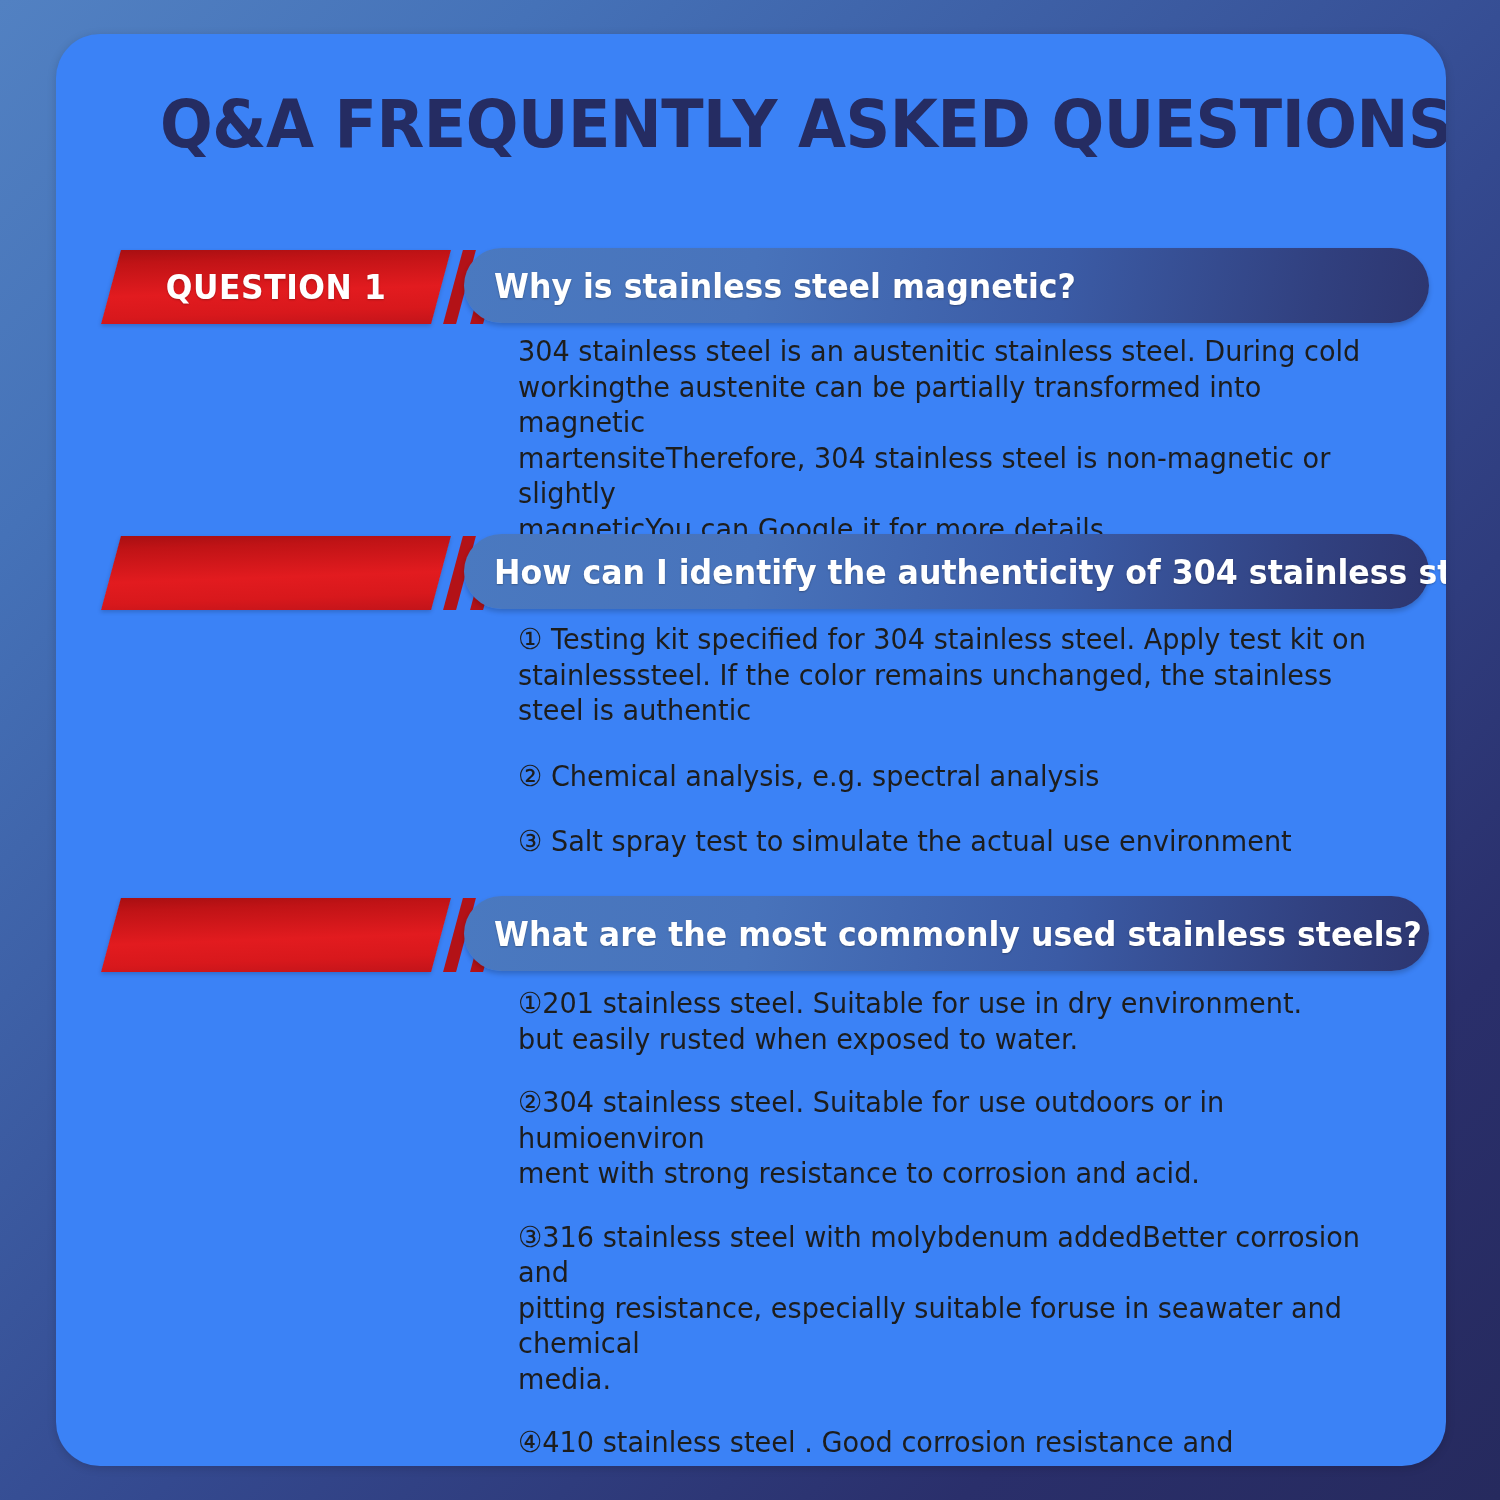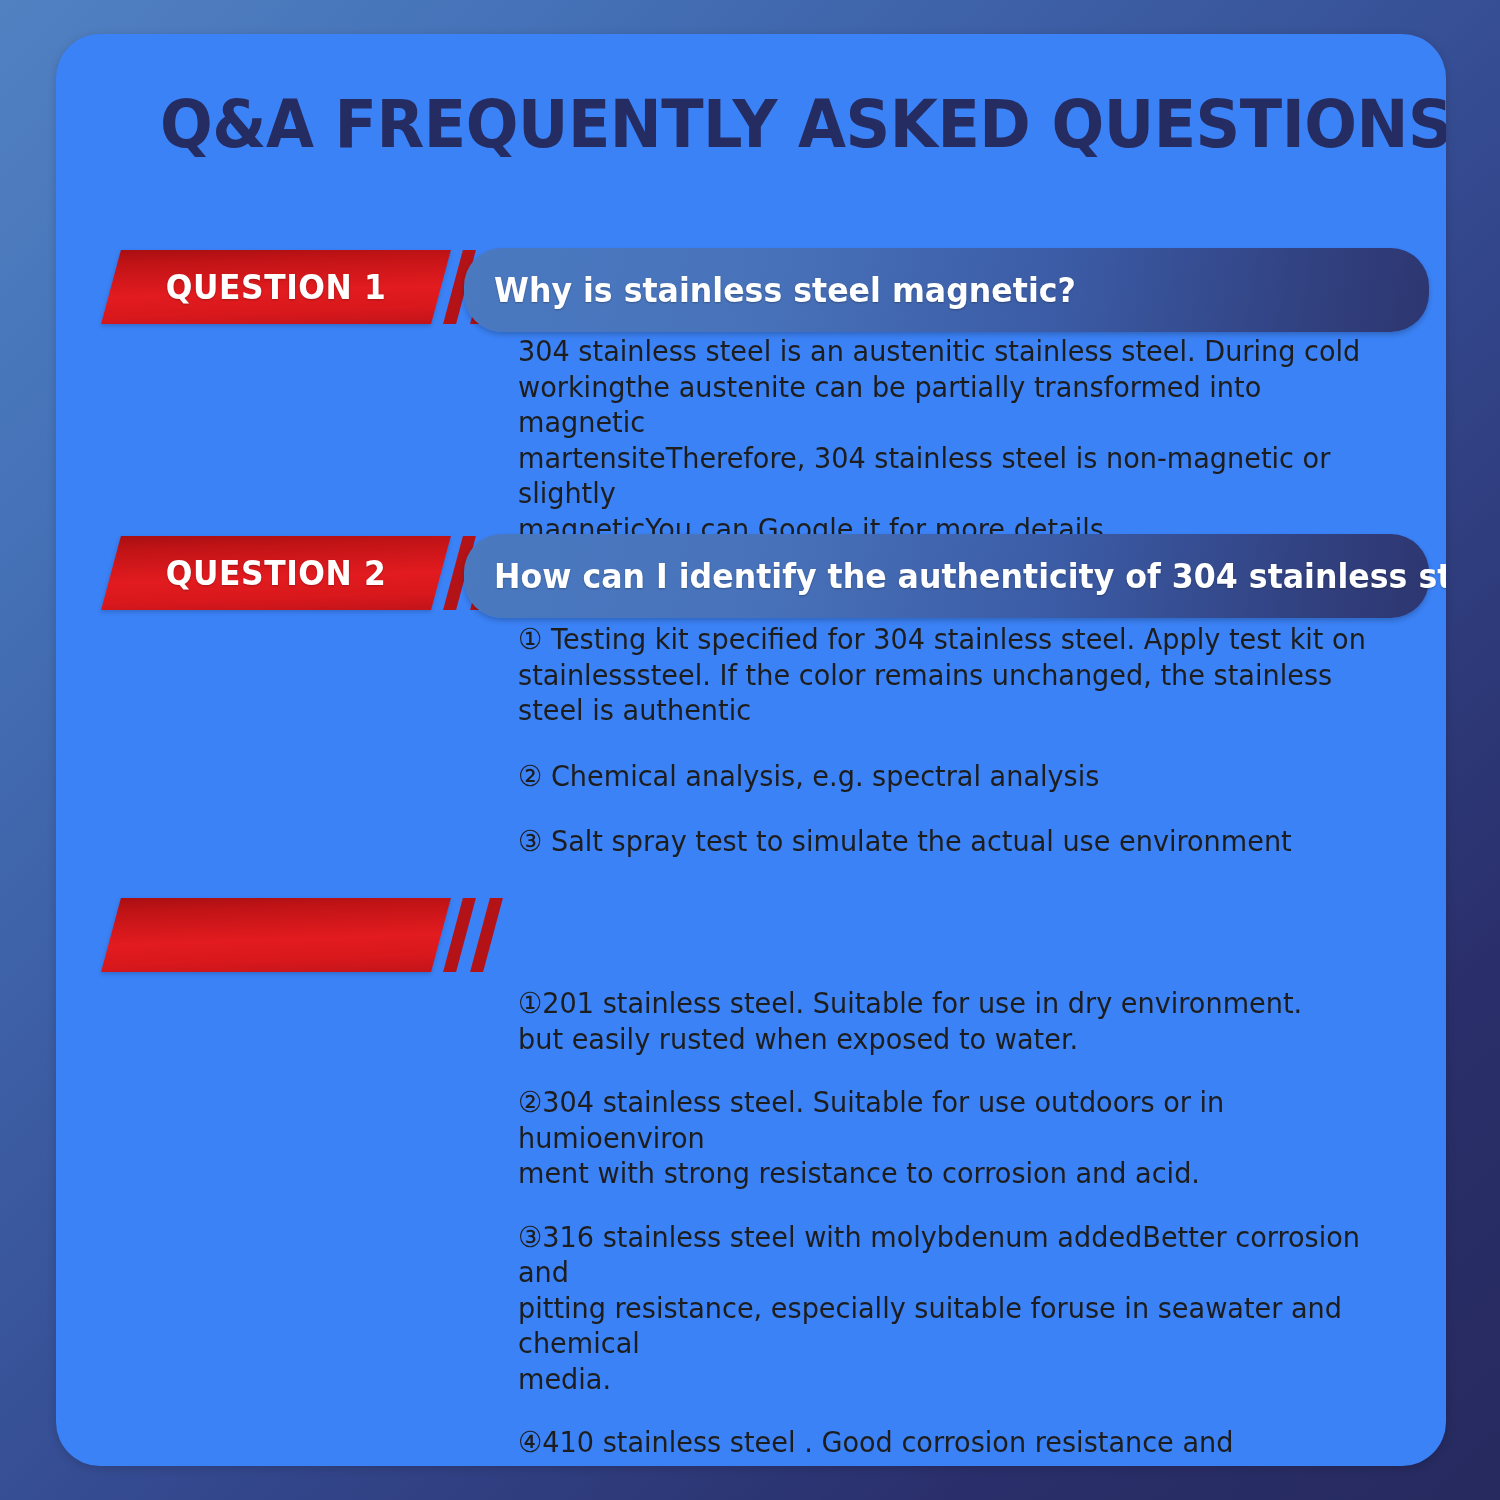--- a/index.html
+++ b/index.html
@@ -103,21 +103,21 @@
   }
   .slash.s1 { left: 397px; }
   .slash.s2 { left: 424px; }
 
   
   .pill {
     position: absolute;
     left: 408px;
     top: 0px;
     width: 965px;
-    height: 84px;
+    height: 75px;
     border-radius: 38px;
     background: linear-gradient(100deg, #4a79c0 0%, #4873bb 30%, #3b5ba5 62%, #31407f 88%, #2d3670 100%);
     box-shadow: 0 3px 5px rgba(0,0,0,0.20);
     display: flex;
     align-items: center;
   }
   .pill-label {
     font-family: "DejaVu Sans", sans-serif;
     font-weight: bold;
     font-size: 34px;
@@ -171,43 +171,43 @@
         <p class="ans-p">304 stainless steel is an austenitic stainless steel. During cold
 workingthe austenite can be partially transformed into magnetic
 martensiteTherefore, 304 stainless steel is non-magnetic or slightly
 magneticYou can Google it for more details.</p>
       </div>
     </section>
 
     <section class="qblock" style="top:500px;">
       <div class="qhead">
         <div class="badge"></div>
-        <div class="badge-inner">
-          <span class="badge-label">QUESTION 2</span>
-        </div>
         <div class="slash s1"></div>
         <div class="slash s2"></div>
         <div class="pill">
           <span class="pill-label">How can I identify the authenticity of 304 stainless steel?</span>
         </div>
       </div>
       <div class="answers" style="top:88px; position:absolute;">
         <p class="ans-p">① Testing kit specified for 304 stainless steel. Apply test kit on
 stainlesssteel. If the color remains unchanged, the stainless
 steel is authentic</p>
         <p class="ans-p">② Chemical analysis, e.g. spectral analysis</p>
         <p class="ans-p">③ Salt spray test to simulate the actual use environment</p>
       </div>
     </section>
 
     <section class="qblock" style="top:862px;">
       <div class="qhead">
         <div class="badge"></div>
         <div class="slash s1"></div>
         <div class="slash s2"></div>
+        <div class="pill">
+          <span class="pill-label">What are the most commonly used stainless steels?</span>
+        </div>
       </div>
       <div class="answers" style="top:90px; position:absolute;">
         <p class="ans-p tight">①201 stainless steel. Suitable for use in dry environment.
 but easily rusted when exposed to water.</p>
         <p class="ans-p tight">②304 stainless steel. Suitable for use outdoors or in humioenviron
 ment  with strong resistance to corrosion and acid.</p>
         <p class="ans-p tight">③316 stainless steel with molybdenum addedBetter corrosion and
 pitting resistance, especially suitable foruse in seawater and chemical
 media.</p>
         <p class="ans-p tight">④410 stainless steel . Good corrosion resistance and machinability

